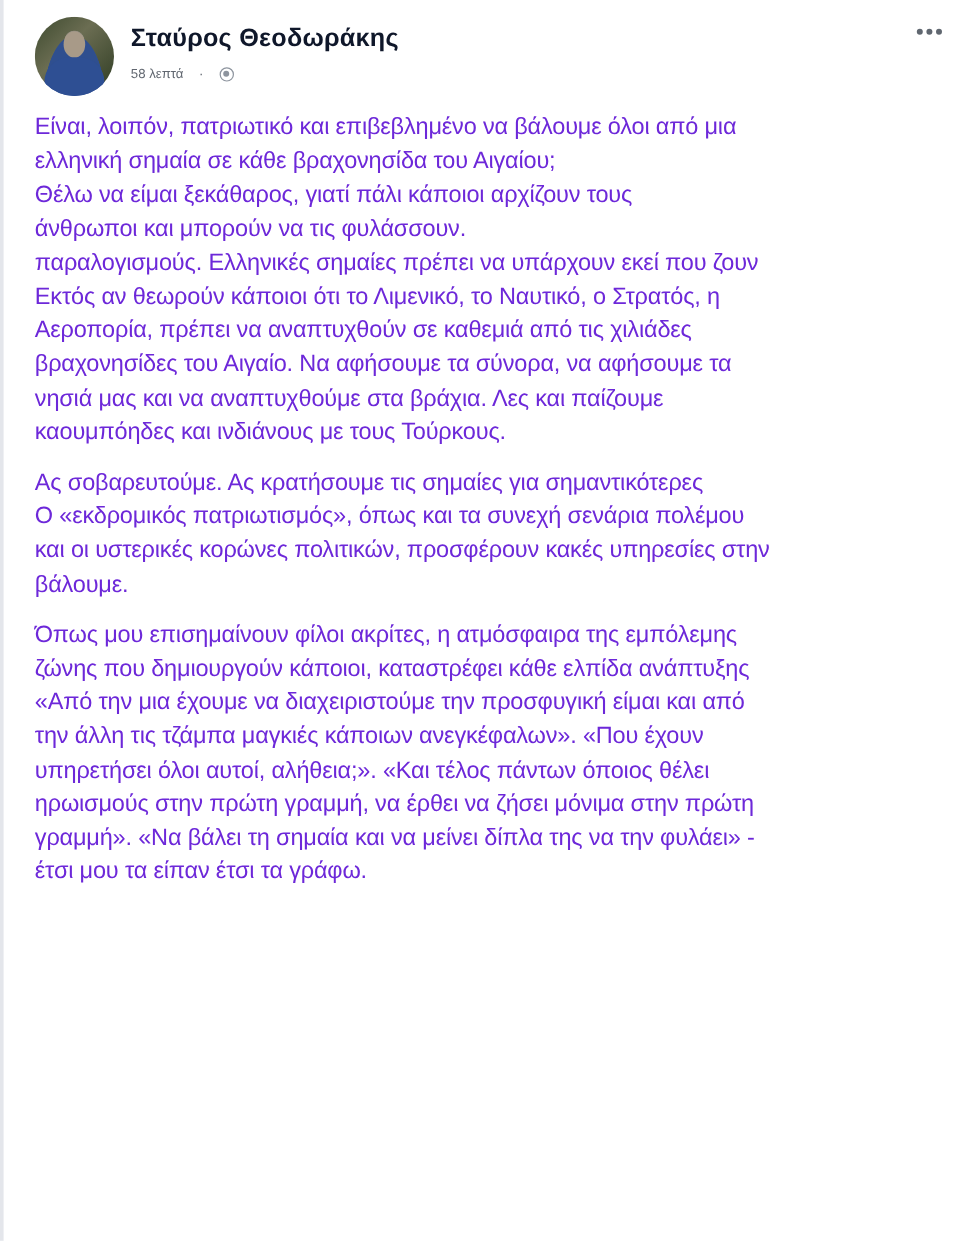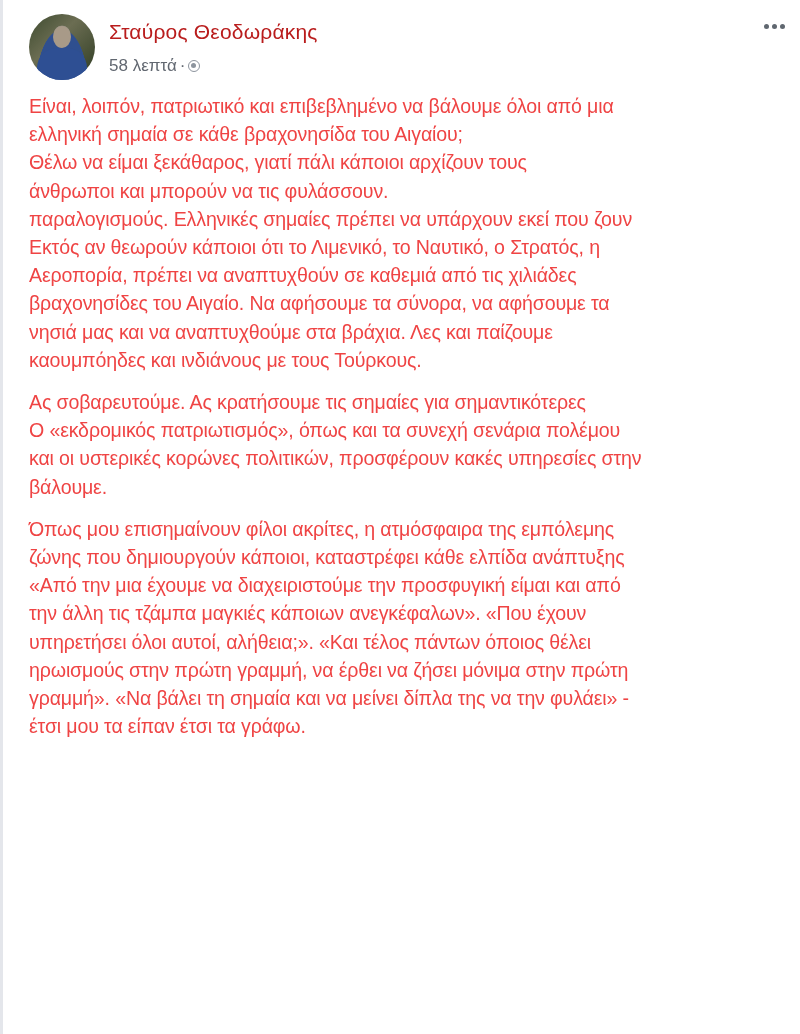--- a/index.html
+++ b/index.html
@@ -20,33 +20,33 @@
     position: absolute; left: 0; top: 0; width: 66px; height: 66px; border-radius: 50%;
     overflow: hidden;
     background: radial-gradient(circle at 50% 30%, #8e8a7e 0 14%, transparent 15%),
                 radial-gradient(ellipse at 50% 110%, #2f4f8f 0 55%, transparent 56%),
                 linear-gradient(135deg, #3d4a2f, #6b6d52 40%, #2d3b22);
   }
   .avatar .face { position:absolute; left:24px; top:12px; width:18px; height:22px; border-radius:50%; background:#a89a88; }
   .avatar .body { position:absolute; left:8px; top:34px; width:50px; height:40px; border-radius:20px 20px 0 0; background:#2e4f93; }
   .name {
     position: absolute; left: 80px; top: 6px;
-    font-size: 21px; font-weight: normal; color: #b91c1c; letter-spacing: 0.2px;
+    font-size: 21px; font-weight: bold; color: #0f172a; letter-spacing: 0.2px;
   }
-  .meta { position: absolute; left: 80px; top: 42px; font-size: 17px; color: #616770; display:flex; align-items:center; gap:3px; }
+  .meta { position: absolute; left: 80px; top: 42px; font-size: 11px; color: #616770; display:flex; align-items:center; gap:13px; }
   .globe {
     width: 12px; height: 12px; border-radius: 50%; border: 1.5px solid #8d949e; box-sizing: border-box;
     display: inline-block; position: relative;
   }
   .globe::after { content:""; position:absolute; left:2px; top:2px; width:5px; height:5px; border-radius:50%; background:#8d949e; }
   .more { position: absolute; right: 4px; top: 10px; display:flex; gap:3px; cursor:pointer; }
   .more span { width: 5px; height: 5px; border-radius: 50%; background: #606770; display:block; }
   .content {
     position: absolute; left: 26px; top: 92px; width: 760px;
-    font-size: 19.6px; line-height: 28.2px; color: #ef4444;
+    font-size: 19.6px; line-height: 28.2px; color: #6d28d9;
     letter-spacing: -0.15px;
   }
   .para { margin: 0 0 14px 0; }
   .para .line { display:block; white-space: nowrap; }
 </style>
 </head>
 <body>
 
 <div class="card">
   <div class="header">

